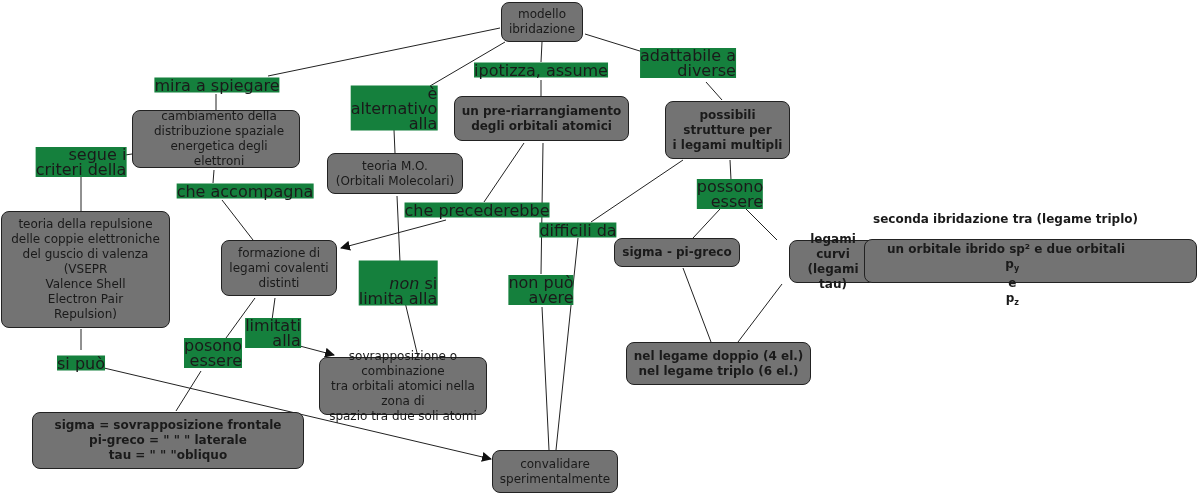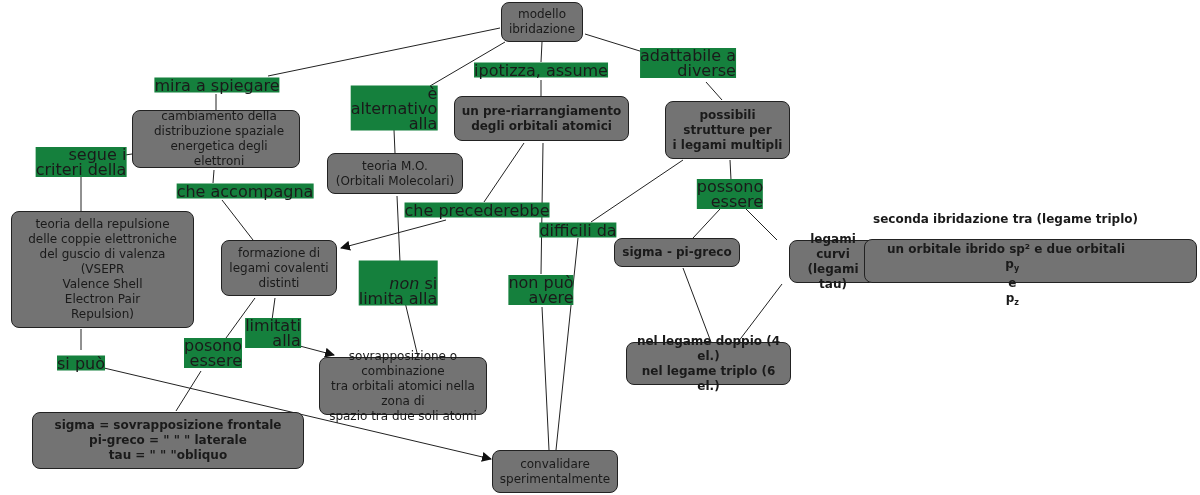--- a/index.html
+++ b/index.html
@@ -75,21 +75,21 @@
     <line x1="81" y1="329" x2="81" y2="350"></line>
     <line x1="104" y1="368" x2="491" y2="459" marker-end="url(#arr)"></line>
   </g>
 </svg>
 
 <div class="node" style="left:501px;top:2px;width:82px;height:40px;">modello
 ibridazione</div>
 <div class="node" style="left:132px;top:110px;width:168px;height:58px;padding-left:12px;">cambiamento della
 distribuzione spaziale
 energetica degli elettroni</div>
-<div class="node" style="left:11px;top:211px;width:183px;height:117px;border-radius:8px;">teoria della repulsione
+<div class="node" style="left:1px;top:211px;width:169px;height:117px;border-radius:8px;">teoria della repulsione
 delle coppie elettroniche
 del guscio di valenza
 (VSEPR
 Valence Shell
 Electron Pair
 Repulsion)</div>
 <div class="node" style="left:327px;top:153px;width:136px;height:41px;">teoria M.O.
 (Orbitali Molecolari)</div>
 <div class="node bold" style="left:454px;top:96px;width:175px;height:45px;">un pre-riarrangiamento
 degli orbitali atomici</div>
@@ -104,21 +104,21 @@
 (legami tau)</div>
 <div class="node bold" style="left:864px;top:239px;width:333px;height:44px;flex-direction:column;align-items:flex-start;padding-left:8px;">
   <span>seconda ibridazione tra (legame triplo)</span>
   <span style="padding-left:14px;">
     <span>un orbitale ibrido sp² e due orbitali</span>&nbsp;&nbsp;&nbsp;
     <span>p</span><sub class="s">y</sub>
     <span>e</span>
     <span>p</span><sub class="s">z</sub>
   </span>
 </div>
-<div class="node bold" style="left:626px;top:342px;width:165px;height:43px;">nel legame doppio (4 el.)
+<div class="node bold" style="left:626px;top:342px;width:185px;height:43px;">nel legame doppio (4 el.)
 nel legame triplo (6 el.)</div>
 <div class="node" style="left:319px;top:357px;width:168px;height:58px;">sovrapposizione o combinazione
 tra orbitali atomici nella zona di
 spazio tra due soli atomi</div>
 <div class="node bold" style="left:32px;top:412px;width:272px;height:57px;">sigma = sovrapposizione frontale
 pi-greco = "   "   " laterale
 tau = "  "  "obliquo</div>
 <div class="node" style="left:492px;top:450px;width:126px;height:43px;">convalidare
 sperimentalmente</div>
 

